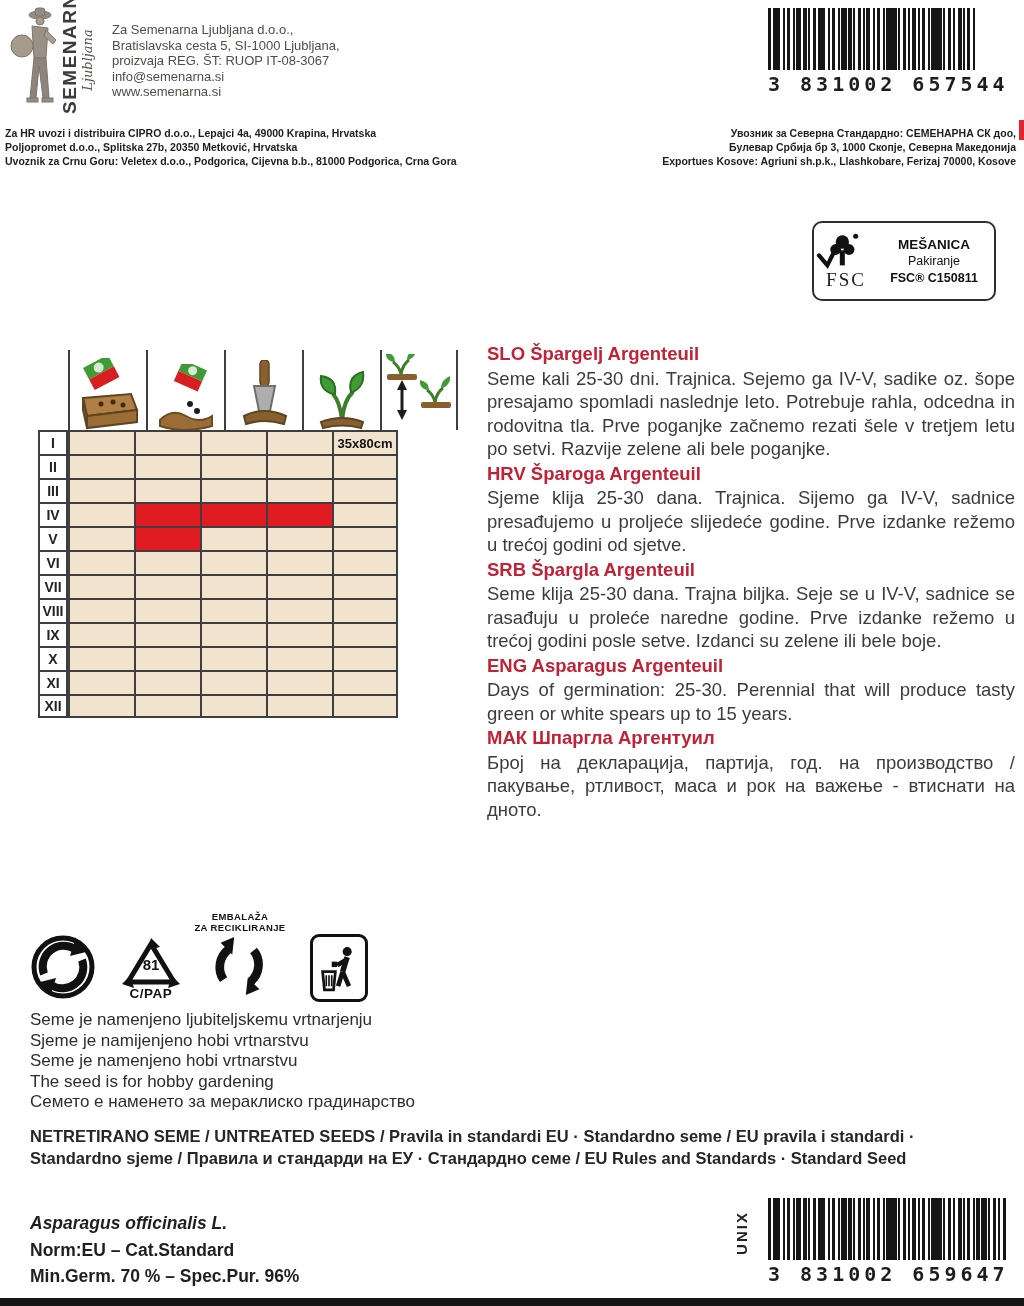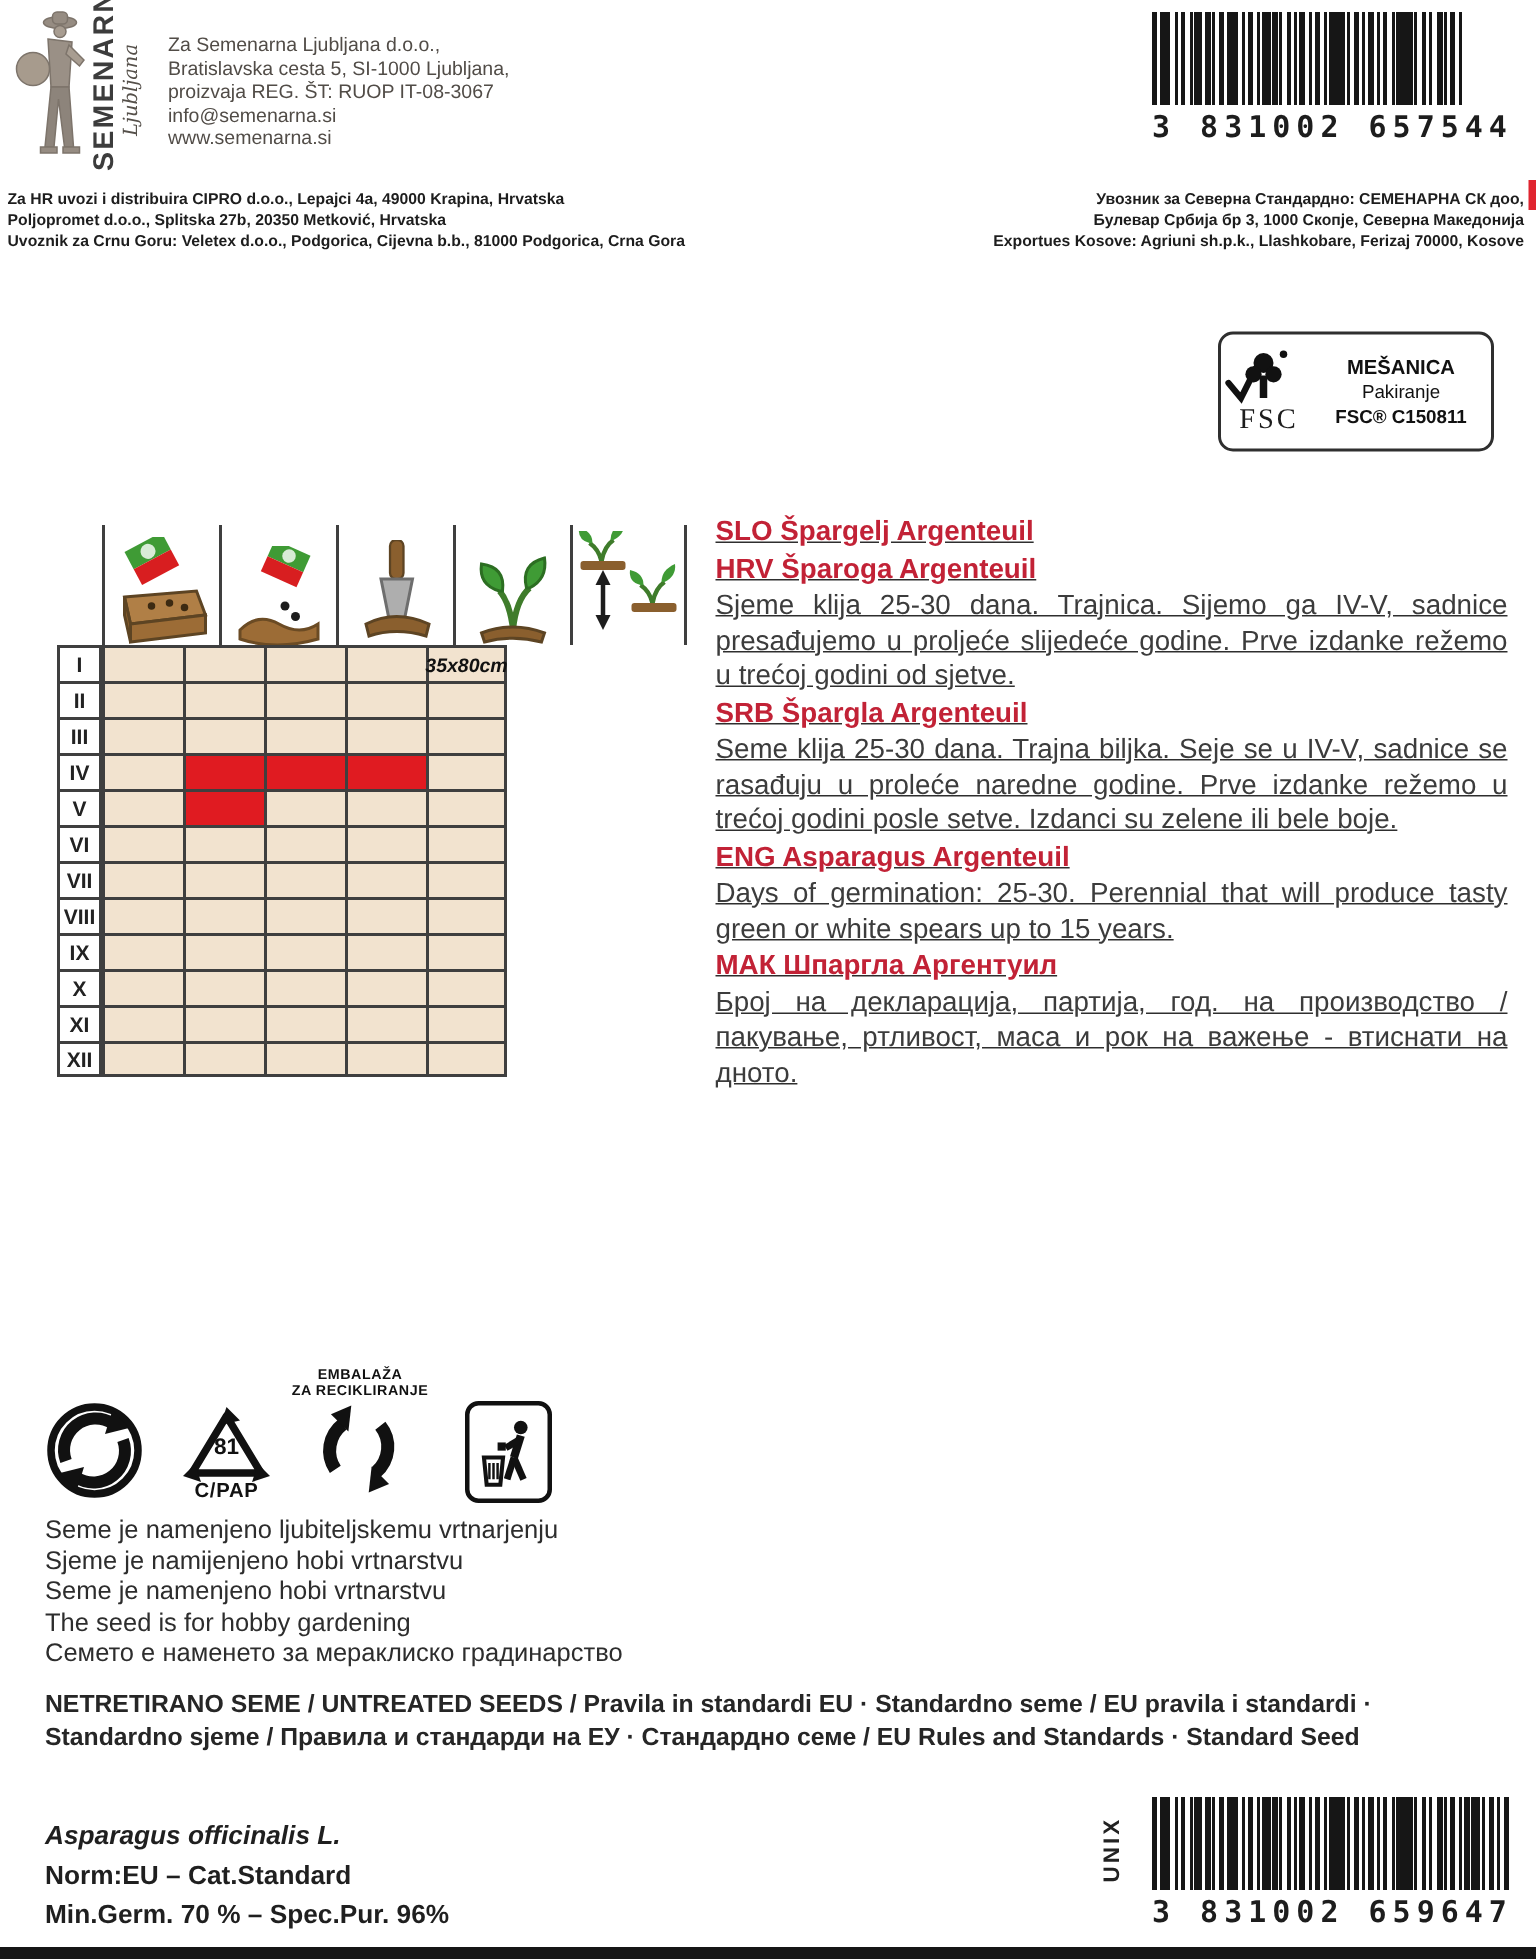--- a/index.html
+++ b/index.html
@@ -43,27 +43,27 @@
   :root{--red:#c22236;--cal-filled:#e01b21;--cal-bg:#f2e3cf;--grid:#3f3f3f;}
   .calendar{position:absolute;left:38px;top:350px;width:420px;}
   .cal-header{display:flex;margin-left:30px;height:80px;}
   .cal-hcell{width:78px;box-sizing:border-box;border-left:2px solid var(--grid);
              display:flex;align-items:flex-end;justify-content:center;}
   .cal-hcell:last-child{border-right:2px solid var(--grid);}
   .cal-row{display:flex;height:24px;box-sizing:border-box;}
   .cal-month{width:30px;box-sizing:border-box;border:2px solid var(--grid);border-bottom:none;
              font-size:14px;font-weight:bold;color:#222;display:flex;align-items:center;justify-content:center;background:#fff;}
   .cal-row:last-child .cal-month,.cal-row:last-child .cal-cell{border-bottom:2px solid var(--grid);}
-  .cal-cell{width:54px;box-sizing:border-box;border-top:2px solid var(--grid);border-left:2px solid var(--grid);
-            background:var(--cal-bg);display:flex;align-items:center;justify-content:center;font-style:italic;}
+  .cal-cell{width:66px;box-sizing:border-box;border-top:2px solid var(--grid);border-left:2px solid var(--grid);
+            background:var(--cal-bg);display:flex;align-items:center;justify-content:center;}
   .cal-cell:last-child{border-right:2px solid var(--grid);}
   .cal-cell.filled{background:var(--cal-filled);}
   .cal-cell.spacing{font-size:13px;font-weight:600;color:#111;white-space:nowrap;}
   
-  .descs{position:absolute;left:477px;top:341px;width:528px;text-decoration:underline;}
+  .descs{position:absolute;left:487px;top:341px;width:528px;}
   .descs h3{margin:1px 0;font-size:18.5px;line-height:23.5px;color:var(--red);}
   .descs p{margin:0;font-size:18.5px;line-height:23.5px;text-align:justify;color:#3c3c3c;}
   
   .recy{position:absolute;left:28px;top:912px;height:100px;width:330px;}
   .greendot{position:absolute;left:2px;top:22px;}
   .mobius{position:absolute;left:92px;top:26px;width:62px;text-align:center;}
   .mobius .code{position:absolute;left:0;top:18px;width:62px;text-align:center;font-size:15px;font-weight:bold;color:#111;}
   .mobius .mat{font-size:13.5px;font-weight:bold;color:#111;margin-top:-4px;letter-spacing:0.5px;}
   .embal{position:absolute;left:162px;top:0;width:100px;text-align:center;}
   .embal .cap{font-size:9.5px;font-weight:bold;line-height:10.5px;color:#111;letter-spacing:0.4px;}
@@ -304,20 +304,21 @@
           <div class="cal-cell"></div>
           <div class="cal-cell"></div>
           <div class="cal-cell"></div>
           <div class="cal-cell"></div>
         </div>
       </div>
   </div>
 
   <div class="descs">
     <h3>SLO Špargelj Argenteuil</h3>
+    <p>Seme kali 25-30 dni. Trajnica. Sejemo ga IV-V, sadike oz. šope presajamo spomladi naslednje leto. Potrebuje rahla, odcedna in rodovitna tla. Prve poganjke začnemo rezati šele v tretjem letu po setvi. Razvije zelene ali bele poganjke.</p>
     <h3>HRV Šparoga Argenteuil</h3>
     <p>Sjeme klija 25-30 dana. Trajnica. Sijemo ga IV-V, sadnice presađujemo u proljeće slijedeće godine. Prve izdanke režemo u trećoj godini od sjetve.</p>
     <h3>SRB Špargla Argenteuil</h3>
     <p>Seme klija 25-30 dana. Trajna biljka. Seje se u IV-V, sadnice se rasađuju u proleće naredne godine. Prve izdanke režemo u trećoj godini posle setve. Izdanci su zelene ili bele boje.</p>
     <h3>ENG Asparagus Argenteuil</h3>
     <p>Days of germination: 25-30. Perennial that will produce tasty green or white spears up to 15 years.</p>
     <h3>МАК Шпаргла Аргентуил</h3>
     <p>Број на декларација, партија, год. на производство / пакување, ртливост, маса и рок на важење - втиснати на дното.</p>
   </div>
 

